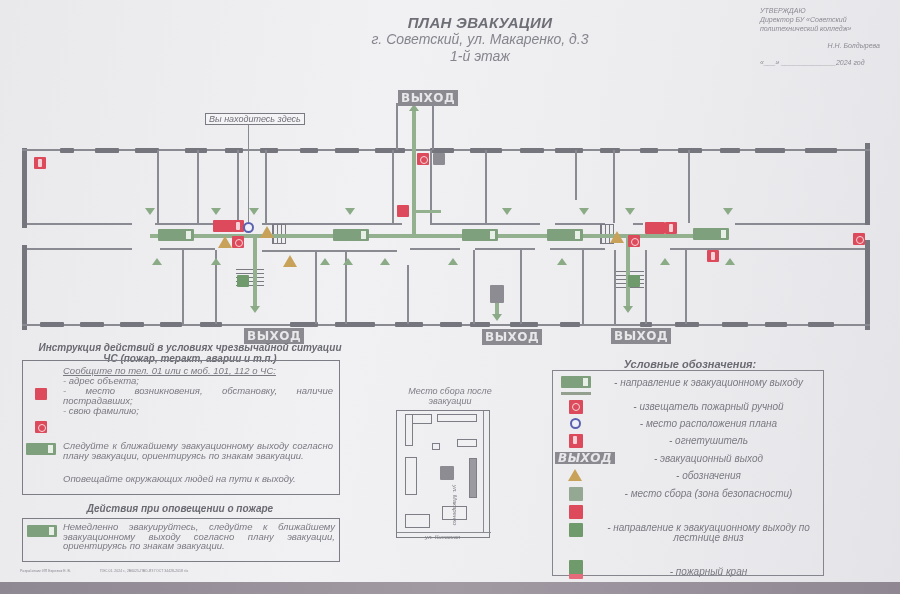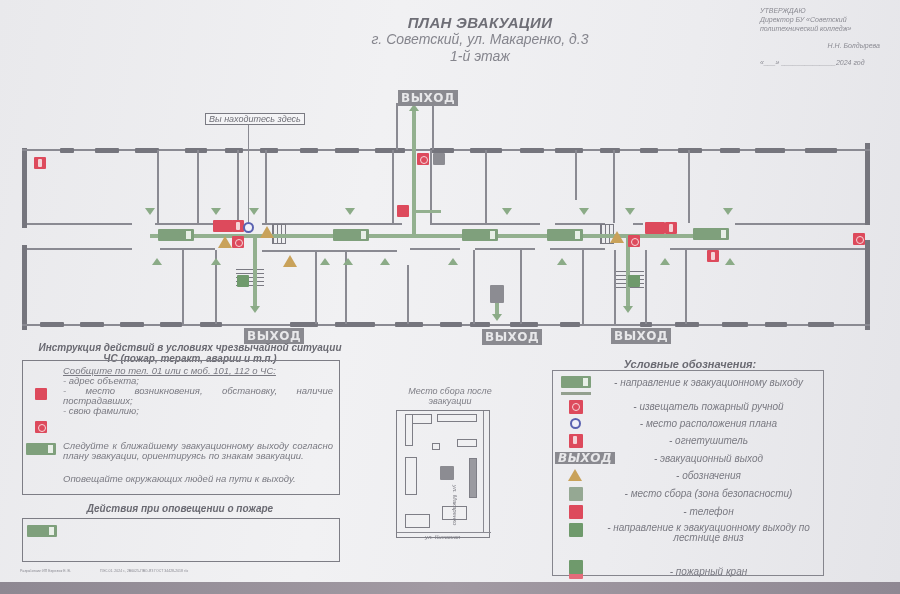--- a/index.html
+++ b/index.html
@@ -253,20 +253,21 @@
   <div class="instr-row" style="left:40px;top:45px;width:270px;">- свою фамилию;</div>
   <div class="ico red call" style="left:12px;top:60px;"></div>
   <div class="exit-sign" style="left:3px;top:82px;width:30px;"></div>
   <div class="instr-row" style="left:40px;top:80px;width:270px;">Следуйте к ближайшему эвакуационному выходу согласно плану эвакуации, ориентируясь по знакам эвакуации.</div>
   <div class="instr-row" style="left:40px;top:113px;width:275px;">Оповещайте окружающих людей на пути к выходу.</div>
 </div>
 
 <div class="fire-title">Действия при оповещении о пожаре</div>
 <div class="fire-box">
   <div class="exit-sign" style="left:4px;top:6px;width:30px;"></div>
+  <div class="instr-row" style="left:40px;top:3px;width:272px;">Немедленно эвакуируйтесь, следуйте к ближайшему эвакуационному выходу согласно плану эвакуации, ориентируясь по знакам эвакуации.</div>
 </div>
 <div class="footer-note">Разработчик: ИП Березюк Е. В.</div>
 <div class="footer-note2">ПЭС.01. 2024 г., 2В6025-ПВО-ЯЗ ГОСТ 34428-2018 г/о</div>
 
 <div class="assembly-title">Место сбора после эвакуации</div>
 <div class="map">
   <div class="mb" style="left:8px;top:3px;width:27px;height:10px;"></div>
   <div class="mb" style="left:8px;top:3px;width:8px;height:32px;"></div>
   <div class="mb" style="left:40px;top:3px;width:40px;height:8px;"></div>
   <div class="mb" style="left:60px;top:28px;width:20px;height:8px;"></div>
@@ -310,21 +311,20 @@
   <div class="legend-item" style="top:98px;">
     <div class="warn" style="left:7px;top:0;"></div>
     <div class="ltxt">- обозначения</div>
   </div>
   <div class="legend-item" style="top:116px;">
     <div class="lico ico grey" style="left:8px;background:#95a893;"></div>
     <div class="ltxt">- место сбора (зона безопасности)</div>
   </div>
   <div class="legend-item" style="top:134px;">
     <div class="lico ico red" style="left:8px;"></div>
-    <div class="ltxt">- телефон</div>
   </div>
   <div class="legend-item" style="top:150px;height:22px;">
     <div class="lico ico green" style="left:8px;top:2px;"></div>
     <div class="ltxt">- направление к эвакуационному выходу по лестнице вниз</div>
   </div>
   <div class="legend-item" style="top:173px;margin-top:21px;">
     <div class="lico ico red" style="left:8px;background:#e56b7a;"></div>
     <div class="ltxt">- пожарный кран</div>
   </div>
   <div class="legend-item" style="top:189px;">

